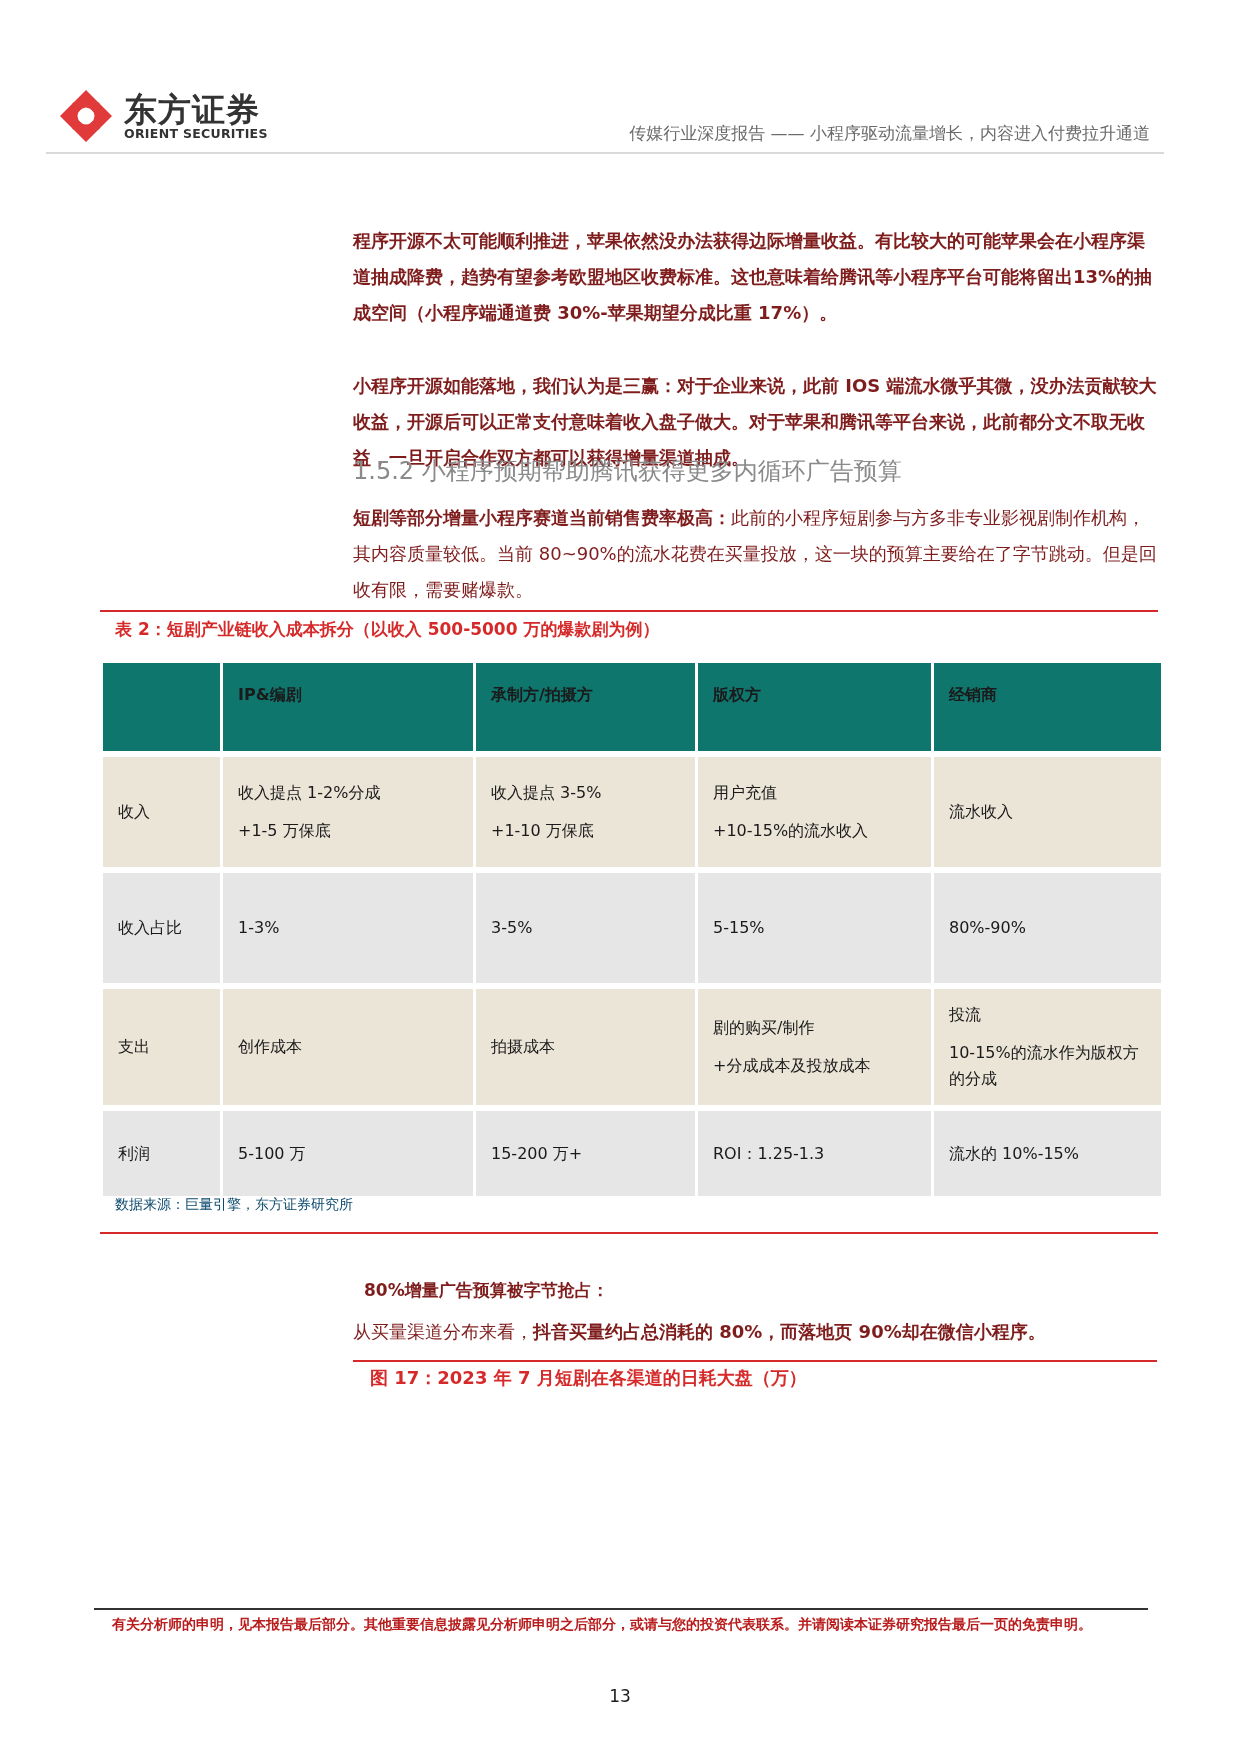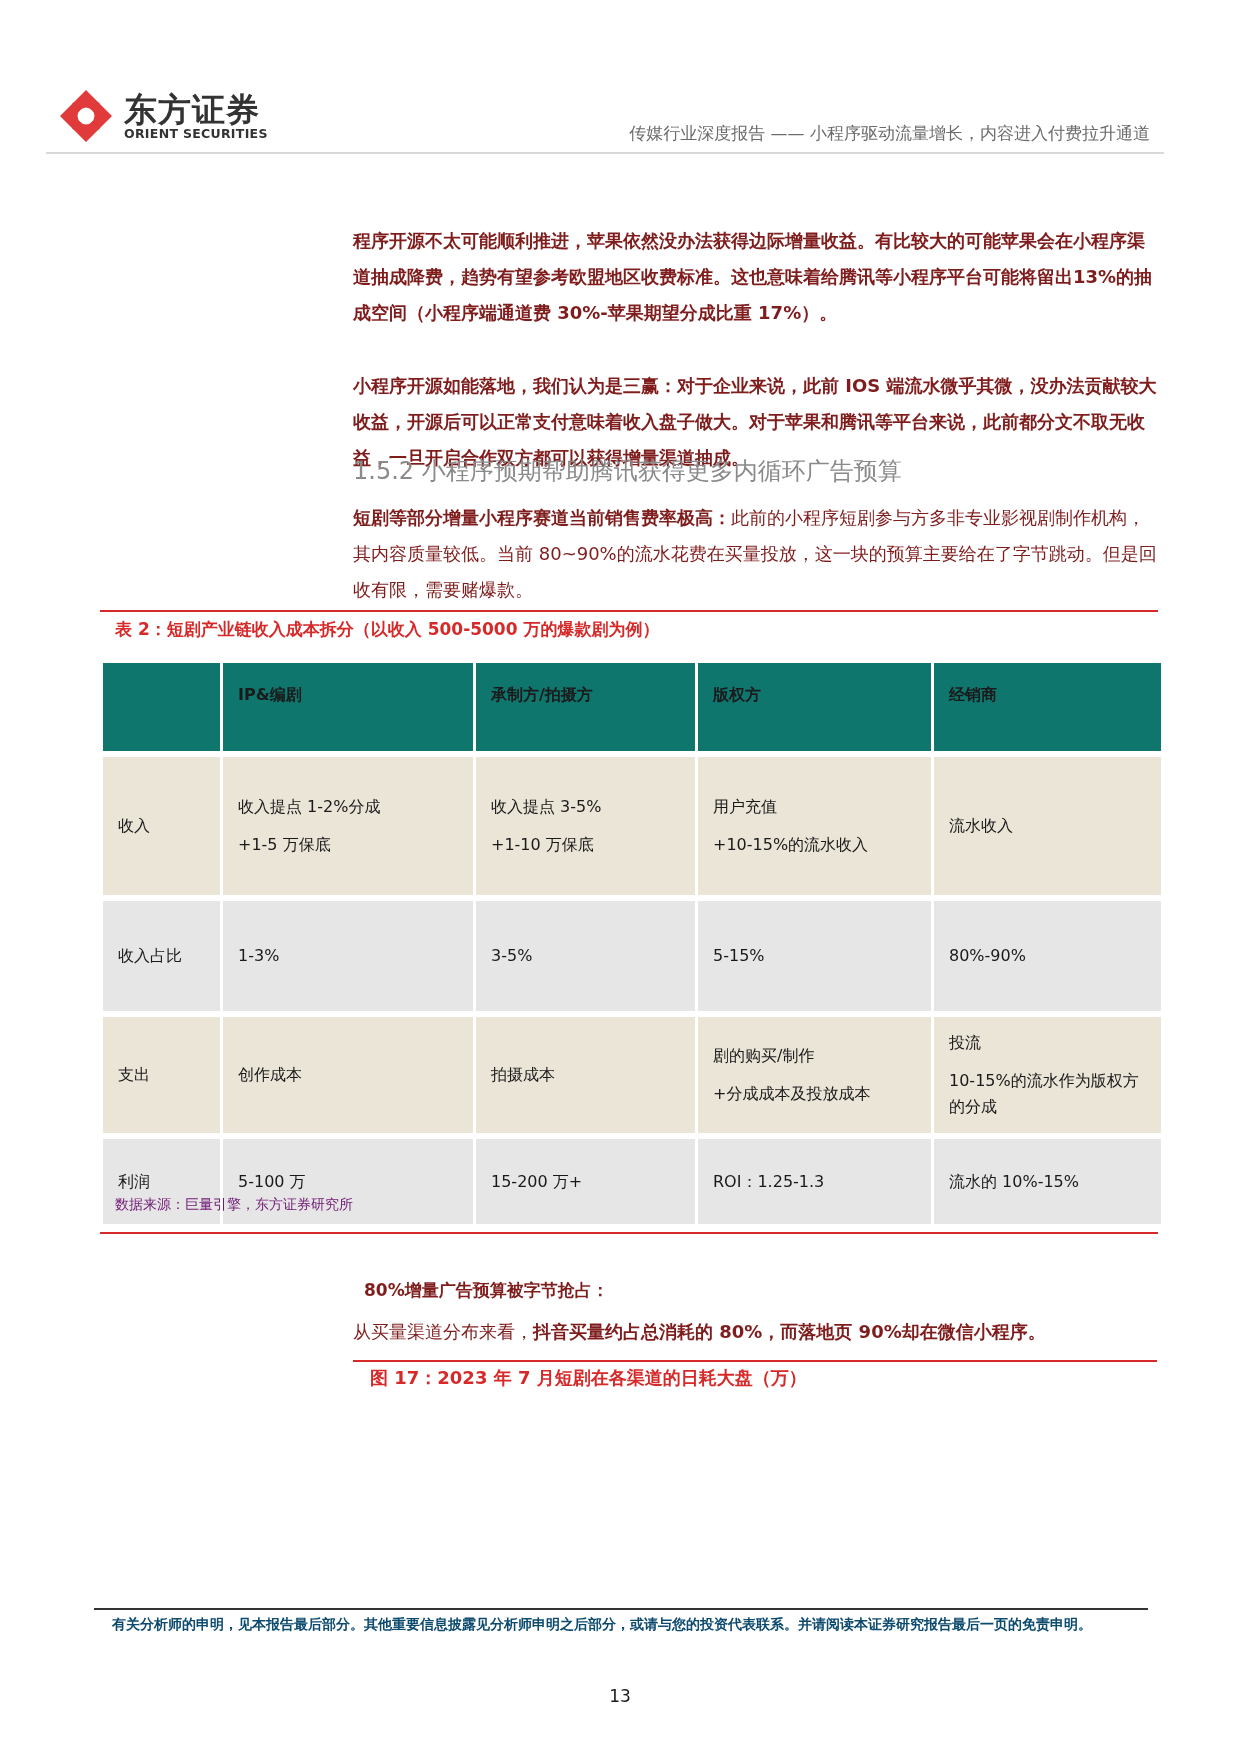--- a/index.html
+++ b/index.html
@@ -24,36 +24,36 @@
 
     
     .red-rule { position: absolute; height: 1.5px; background: #d62a2a; }
     .table-caption { position: absolute; left: 115px; top: 618px; font-size: 17px; font-weight: bold; color: #d62a2a; }
     table.tbl { position: absolute; left: 100px; top: 663px; width: 1058px; border-collapse: separate; border-spacing: 3px 0; table-layout: fixed; }
     table.tbl td, table.tbl th { font-size: 16px; text-align: left; vertical-align: middle; padding: 0 15px; line-height: 26px; color: #1a1a1a; }
     table.tbl tr.head th { background: #0f766e; height: 88px; font-weight: bold; padding-top: 0; padding-bottom: 24px; margin-top: 20px; }
     table.tbl tr.beige td { background: #ebe5d8; }
     table.tbl tr.grey td { background: #e6e6e6; }
     .sep-row td { height: 6px; background: #ffffff !important; padding: 0; }
-    .r-income td { height: 138px; }
+    .r-income td { height: 110px; }
     .r-ratio td { height: 110px; }
     .r-cost td { height: 116px; }
     .r-profit td { height: 85px; }
     .cell-line { display: block; }
     .cell-line + .cell-line { margin-top: 12px; }
-    .source-note { position: absolute; left: 115px; top: 1196px; font-size: 14px; color: #701a75; }
+    .source-note { position: absolute; left: 115px; top: 1196px; font-size: 14px; color: #0c4a6e; }
 
     .p4 { top: 1272px; font-size: 17px; margin-left: 11px; }
     .p5 { top: 1314px; font-size: 18px; font-weight: normal; }
     .p5 b { font-weight: bold; }
     .figure-caption { position: absolute; left: 370px; top: 1366px; font-size: 18px; font-weight: bold; color: #d62a2a; }
 
     
     .footer-rule { position: absolute; left: 94px; top: 1608px; width: 1054px; height: 1.5px; background: #333333; }
-    .disclaimer { position: absolute; left: 112px; top: 1616px; font-size: 14px; font-weight: bold; color: #0c4a6e; }
+    .disclaimer { position: absolute; left: 112px; top: 1616px; font-size: 14px; font-weight: bold; color: #b91c1c; }
     .page-number { position: absolute; left: 0; width: 1240px; top: 1686px; text-align: center; font-size: 17px; color: #1a1a1a; }
   </style>
 </head>
 <body>
 
 <div class="header">
   <svg class="logo" viewBox="0 0 60 60">
     <g fill="#e03a3a">
       <path d="M30 4 L44 18 L37 25 Q30 18 23 25 L16 18 Z"></path>
       <path d="M56 30 L42 44 L35 37 Q42 30 35 23 L42 16 Z"></path>

